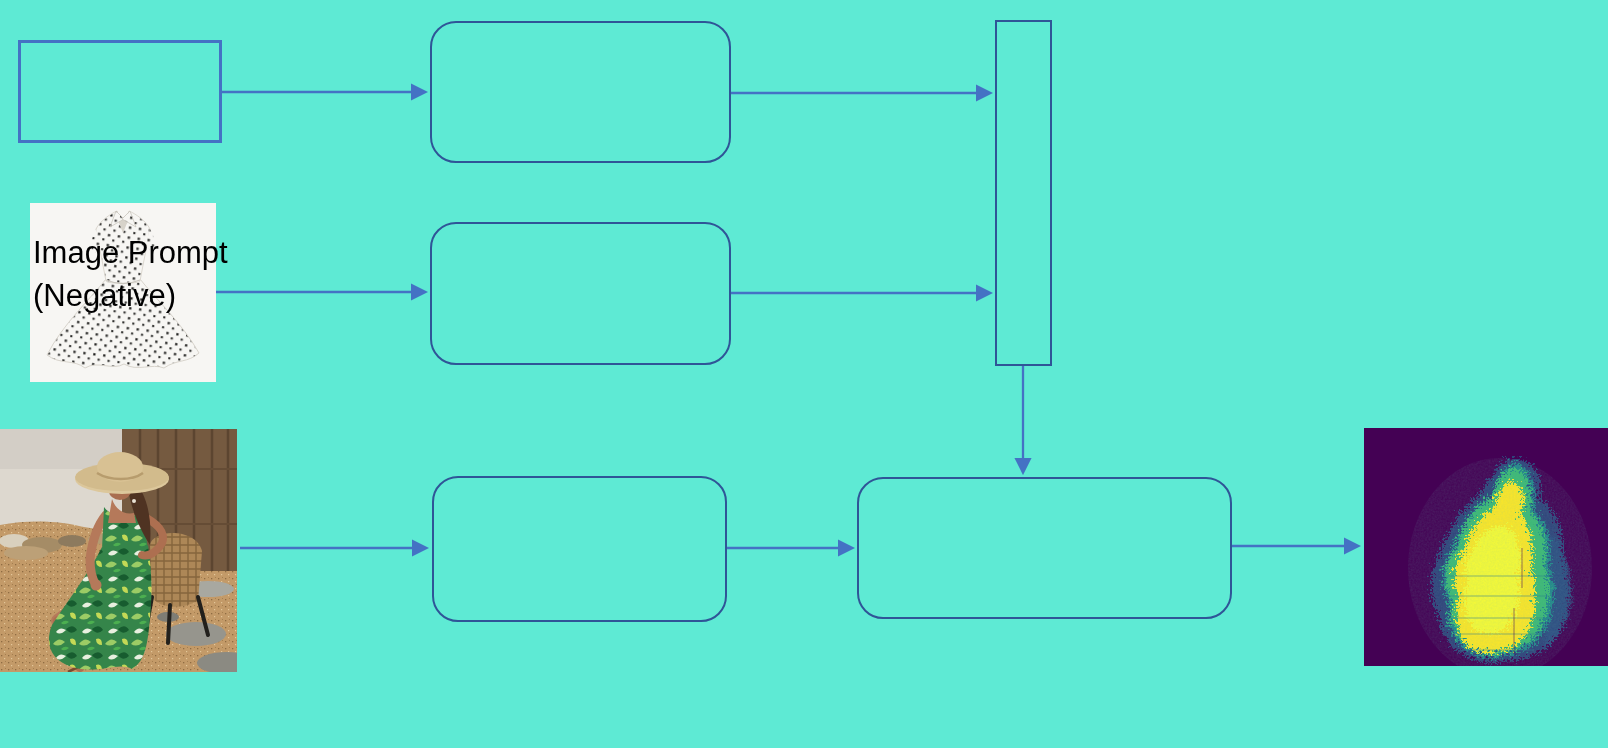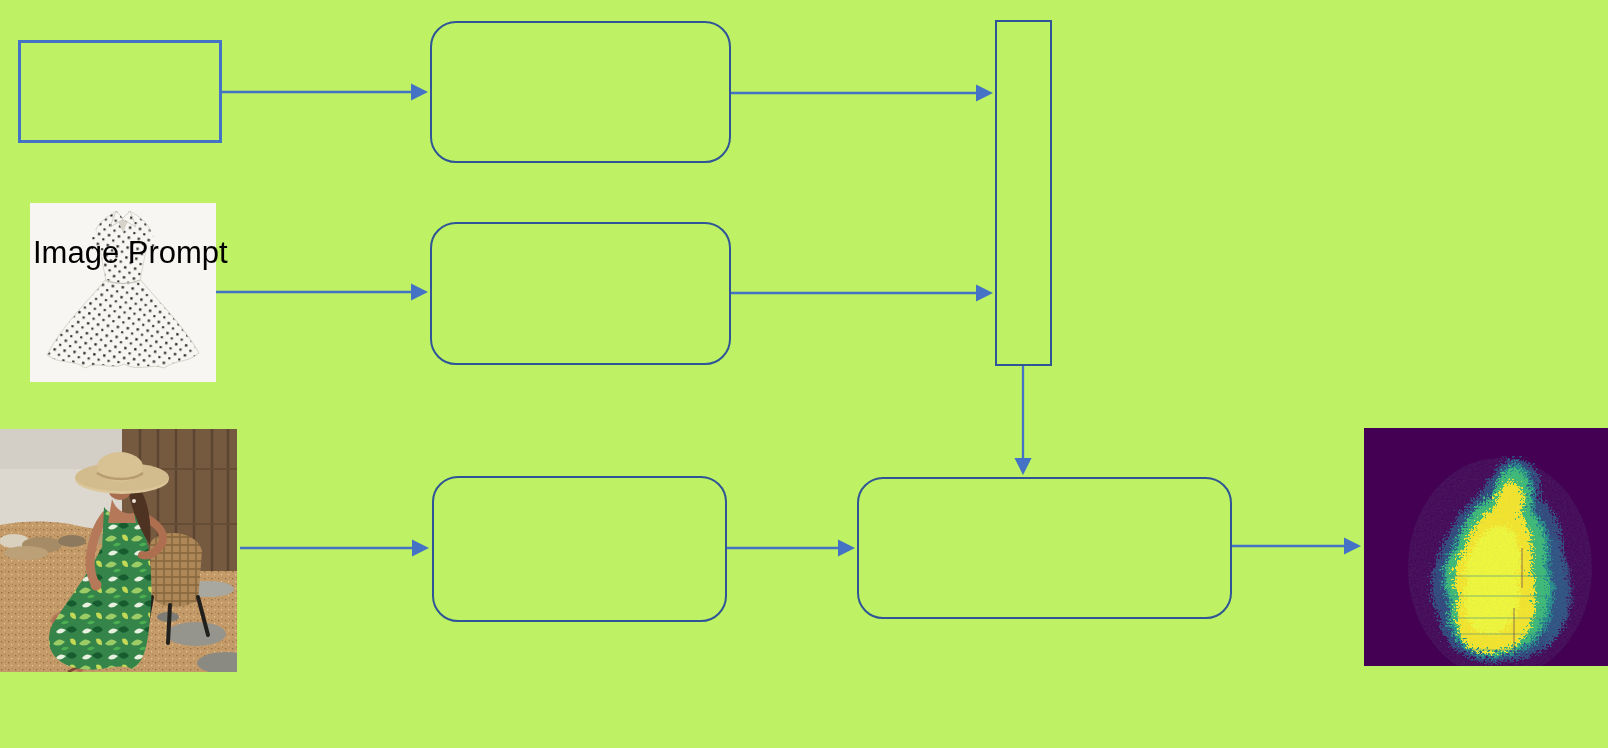--- a/index.html
+++ b/index.html
@@ -1,16 +1,16 @@
 <!DOCTYPE html>
 <html><head>
 <meta charset="utf-8">
 <style>
   html,body{margin:0;padding:0;background:#000;}
-  #canvas{position:relative;width:1608px;height:748px;background:#bef264;overflow:hidden;
+  #canvas{position:relative;width:1608px;height:748px;background:#5eead4;overflow:hidden;
           font-family:"Liberation Sans",sans-serif;}
   .node{position:absolute;box-sizing:border-box;background:transparent;}
   .sharp-rect{border:3px solid #4472C4;}
   .round-box{border:2.5px solid #2F5597;border-radius:26px;}
   .merge-bar{border:2.5px solid #2F5597;}
   #connector-layer{position:absolute;left:0;top:0;width:1608px;height:748px;}
   .photo{position:absolute;display:block;}
   #prompt-label{position:absolute;left:33px;top:231px;color:#000;font-size:31px;line-height:43px;
                 white-space:nowrap;letter-spacing:0px;z-index:5;}
 </style>
@@ -66,20 +66,21 @@
     <path d="M100,8 L92,16 L106,24 Z" fill="url(#dots)" stroke="#c9c5bd" stroke-width="0.8"></path>
 
     <path d="M76,77 C88,82 98,82 110,77" fill="none" stroke="#c9c5bd" stroke-width="1.2"></path>
 
     <path d="M66,26 C60,36 60,46 64,52 L70,40 Z" fill="url(#dots)"></path>
     <path d="M120,26 C126,36 126,46 122,52 L116,40 Z" fill="url(#dots)"></path>
   </svg>
 
   <div id="prompt-label">
     <span>Image Prompt</span><br>
+    <span>(Negative)</span>
   </div>
 
   <svg class="photo" style="left:0px;top:429px;" width="237" height="243" viewBox="0 0 237 243" xmlns="http://www.w3.org/2000/svg">
     <defs>
       <pattern id="leafy" width="26" height="26" patternUnits="userSpaceOnUse">
         <rect width="26" height="26" fill="#35854a"></rect>
         <path d="M1,7 Q7,-1 13,5 Q7,11 1,7Z" fill="#9ccc65"></path>
         <path d="M14,18 Q21,12 25,19 Q19,25 14,18Z" fill="#175c2f"></path>
         <path d="M4,21 Q8,15 14,19 Q8,25 4,21Z" fill="#e8f0df"></path>
         <path d="M18,2 Q24,0 24,8 Q18,8 18,2Z" fill="#c4d956"></path>

